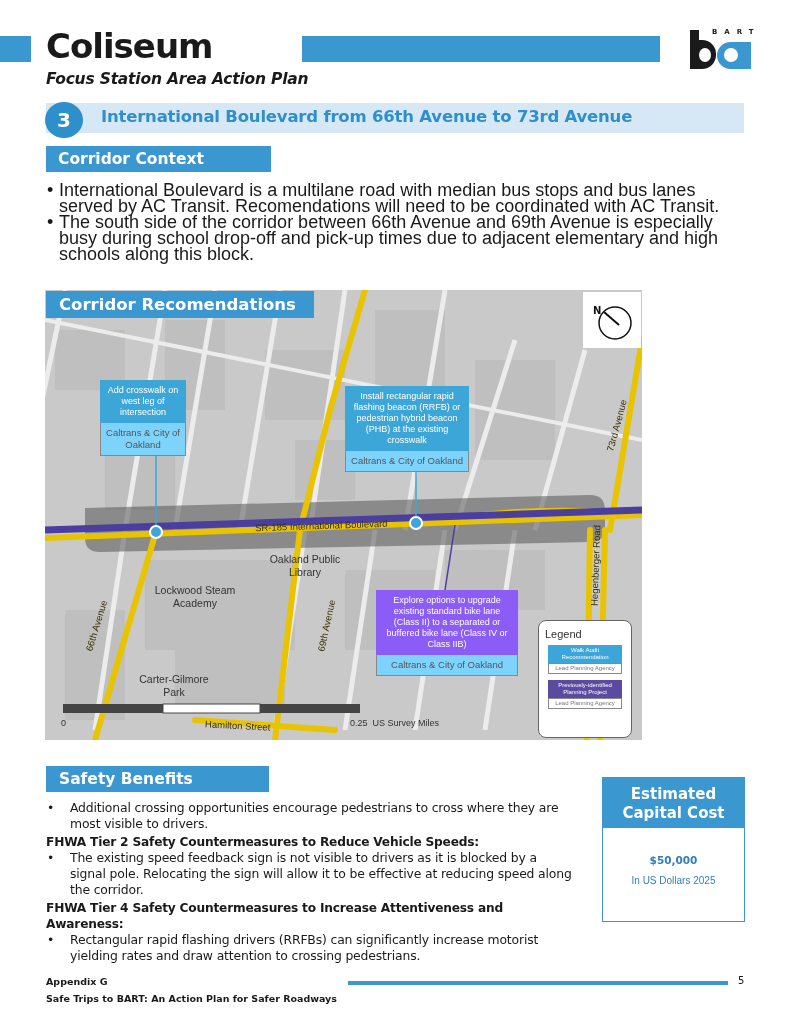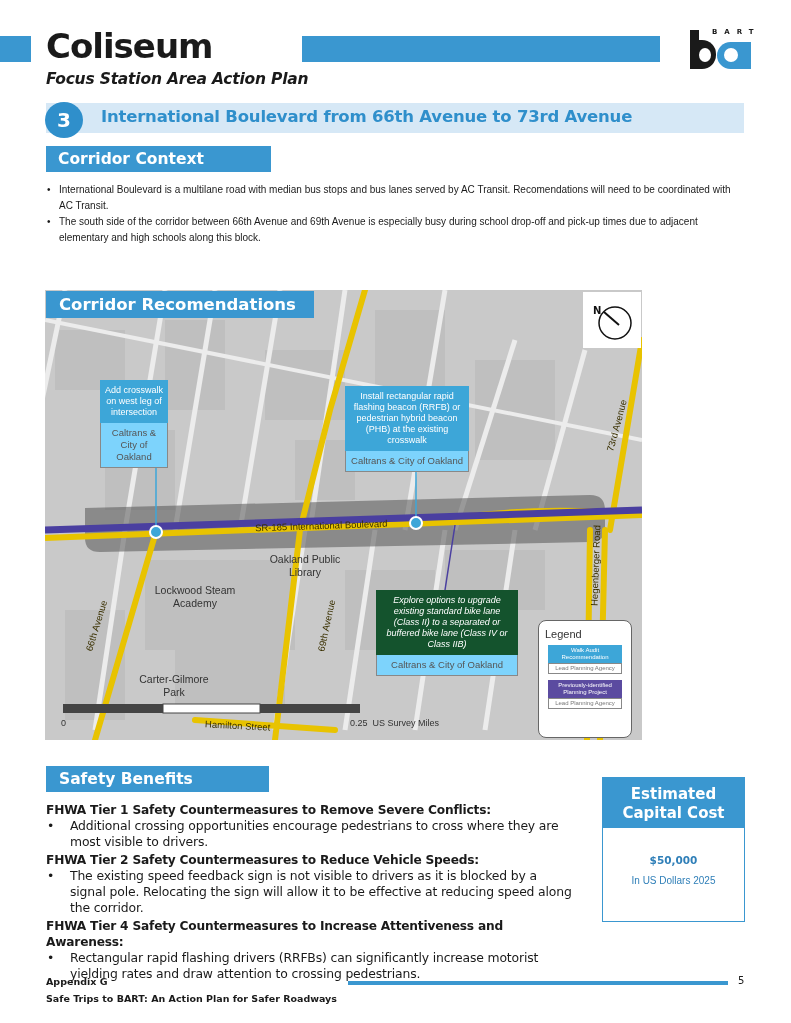--- a/index.html
+++ b/index.html
@@ -17,32 +17,32 @@
   .logo-a { position: absolute; left: 27px; top: 14px; width: 34px; height: 27px; background: #3a97d0; border-radius: 14px 0 0 14px; }
   .logo-a-hole { position: absolute; left: 34px; top: 20px; width: 14px; height: 14px; background: #fff; border-radius: 50%; }
 
   .sec-header { left: 46px; top: 103px; width: 698px; height: 30px; background: #d6e8f6; }
   .sec-num { left: 45px; top: 102px; width: 38px; height: 36px; border-radius: 50%; background: #2f8fcb; color: #fff; font-weight: bold; font-size: 20px; text-align: center; line-height: 36px; }
   .sec-title { left: 101px; top: 107px; font-weight: bold; font-size: 16.5px; color: #2f8fcb; letter-spacing: -0.2px; }
 
   .pill { background: #3a97d0; color: #fff; font-weight: bold; }
   .context-pill { left: 46px; top: 146px; width: 225px; height: 26px; font-size: 15.5px; line-height: 26px; padding-left: 12px; }
 
-  .bullets { left: 46px; top: 182px; width: 700px; font-family: "Liberation Sans", sans-serif; font-size: 10px; line-height: 16px; color: #1a1a1a; }
+  .bullets { left: 46px; top: 182px; width: 700px; font-family: "Liberation Sans", sans-serif; font-size: 18px; line-height: 16px; color: #1a1a1a; }
   .bullets li { list-style: none; position: relative; padding-left: 13px; }
   .bullets li::before { content: "•"; position: absolute; left: 1px; top: 0; }
 
   .map { left: 45px; top: 290px; width: 597px; height: 450px; background: #cfcfcf; overflow: hidden; }
   .rec-pill { left: 46px; top: 291px; width: 268px; height: 27px; font-size: 16.5px; line-height: 27px; padding-left: 13px; z-index: 5; }
 
   .callout { position: absolute; font-family: "Liberation Sans", sans-serif; text-align: center; z-index: 4; }
   .callout .top { color: #fff; font-size: 9px; line-height: 11px; padding: 5px 4px; }
   .callout .bottom { background: #7dd3fc; color: #555; font-size: 9.5px; line-height: 12px; padding: 4px 4px; border: 1px solid #888; border-top: none; }
   .c-blue .top { background: #3da6d8; }
-  .c-purple .top { background: #14532d; font-style: italic; }
+  .c-purple .top { background: #8b5cf6; }
 
   .place-label { position: absolute; font-family: "Liberation Sans", sans-serif; font-size: 10.5px; color: #333; text-align: center; line-height: 13px; z-index: 3; }
   .street-label { position: absolute; font-family: "Liberation Sans", sans-serif; font-size: 9.5px; color: #3a3000; z-index: 3; white-space: nowrap; }
 
   .compass { left: 583px; top: 292px; width: 58px; height: 56px; background: #fff; z-index: 4; }
   .legend { left: 538px; top: 620px; width: 94px; height: 118px; background: #fff; border: 1.5px solid #666; border-radius: 8px; z-index: 4; padding: 7px 6px; font-family: "Liberation Sans", sans-serif; }
   .legend-title { font-size: 11px; color: #333; margin-bottom: 5px; }
   .legend-item { width: 74px; margin-left: 3px; margin-bottom: 6px; text-align: center; }
   .legend-item .t { color: #fff; font-size: 6px; line-height: 7px; padding: 2px 1px; }
   .legend-item .b { background: #fff; border: 1px solid #888; color: #777; font-size: 6px; line-height: 9px; }
@@ -139,21 +139,21 @@
     <line x1="111" y1="100" x2="111" y2="242" stroke="#3da6d8" stroke-width="1.5"></line>
     <line x1="371" y1="170" x2="371" y2="233" stroke="#3da6d8" stroke-width="1.5"></line>
     <line x1="410" y1="235" x2="400" y2="300" stroke="#4a3fa0" stroke-width="1.5"></line>
     <circle cx="111" cy="242" r="6" fill="#3da6d8" stroke="#fff" stroke-width="2"></circle>
     <circle cx="371" cy="233" r="6" fill="#3da6d8" stroke="#fff" stroke-width="2"></circle>
     <rect x="18" y="414" width="100" height="9" fill="#444"></rect>
     <rect x="118" y="414" width="97" height="9" fill="#fff" stroke="#444"></rect>
     <rect x="215" y="414" width="100" height="9" fill="#444"></rect>
   </svg>
 
-  <div class="callout c-blue" style="left:55px;top:90px;width:68px;">
+  <div class="callout c-blue" style="left:55px;top:90px;width:86px;">
     <div class="top">Add crosswalk on west leg of intersection</div>
     <div class="bottom">Caltrans &amp; City of Oakland</div>
   </div>
   <div class="callout c-blue" style="left:300px;top:96px;width:124px;">
     <div class="top">Install rectangular rapid flashing beacon (RRFB) or pedestrian hybrid beacon (PHB) at the existing crosswalk</div>
     <div class="bottom">Caltrans &amp; City of Oakland</div>
   </div>
   <div class="callout c-purple" style="left:331px;top:300px;width:142px;">
     <div class="top">Explore options to upgrade existing standard bike lane (Class II) to a separated or buffered bike lane (Class IV or Class IIB)</div>
     <div class="bottom">Caltrans &amp; City of Oakland</div>
@@ -191,21 +191,20 @@
     <div class="b">Lead Planning Agency</div>
   </div>
   <div class="legend-item">
     <div class="t" style="background:#5b4ba0;">Previously-identified Planning Project</div>
     <div class="b">Lead Planning Agency</div>
   </div>
 </div>
 
 <div class="abs pill safety-pill">Safety Benefits</div>
 <div class="abs safety">
-  <h4>FHWA Tier 1 Safety Countermeasures to Remove Severe Conflicts:</h4>
   <div class="item">Additional crossing opportunities encourage pedestrians to cross where they are most visible to drivers.</div>
   <h4>FHWA Tier 2 Safety Countermeasures to Reduce Vehicle Speeds:</h4>
   <div class="item">The existing speed feedback sign is not visible to drivers as it is blocked by a signal pole. Relocating the sign will allow it to be effective at reducing speed along the corridor.</div>
   <h4>FHWA Tier 4 Safety Countermeasures to Increase Attentiveness and Awareness:</h4>
   <div class="item">Rectangular rapid flashing drivers (RRFBs) can significantly increase motorist yielding rates and draw attention to crossing pedestrians.</div>
 </div>
 
 <div class="abs cost-box">
   <div class="cost-head">
     <div>Estimated</div>

